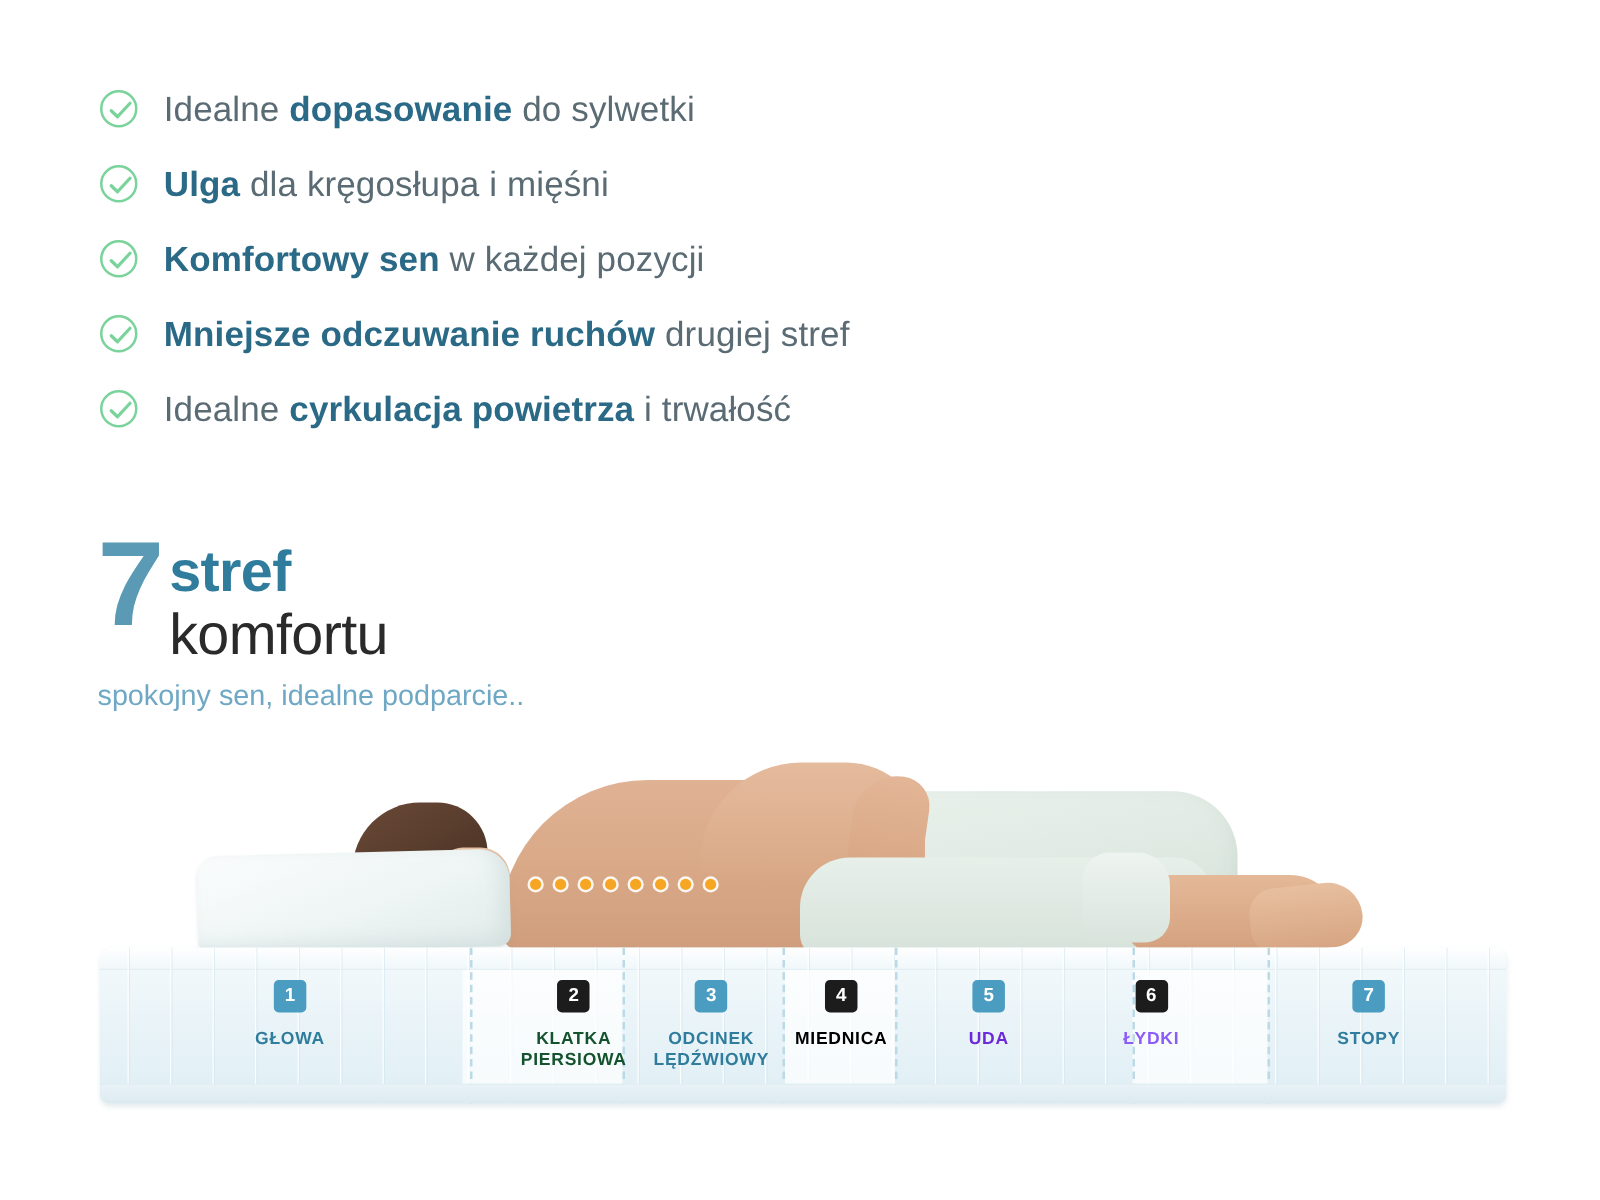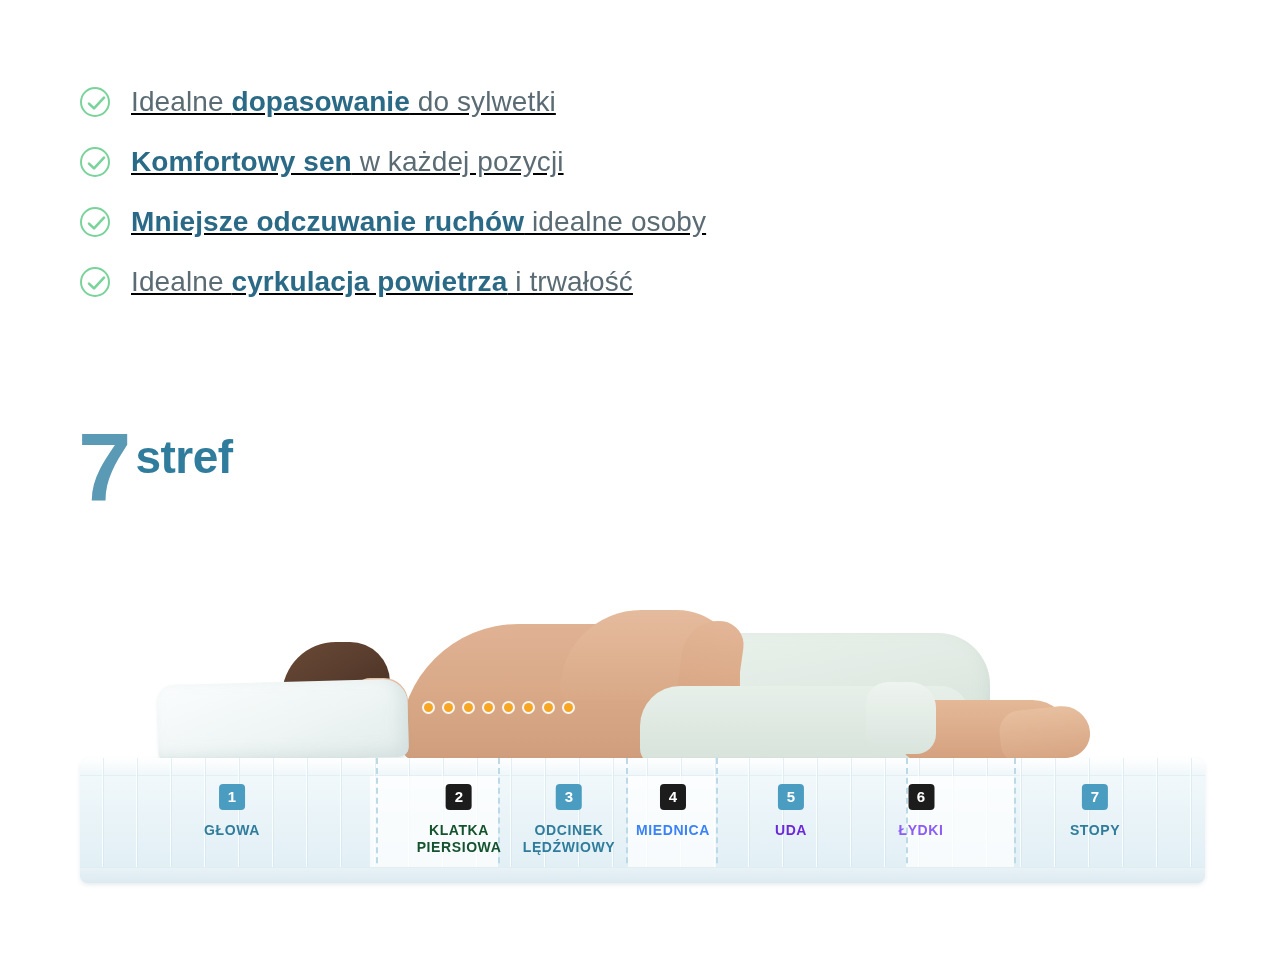--- a/index.html
+++ b/index.html
@@ -19,23 +19,22 @@
 
   
   .benefits {
     position: absolute;
     left: 80px;
     top: 72px;
     width: 900px;
   }
   .benefit-row {
     display: flex;
-    align-items: center;
+    align-items: flex-start;
     height: 60px;
-    text-decoration: underline;
   }
   .check-icon {
     width: 30px;
     height: 30px;
     flex: 0 0 30px;
     border: 2px solid #7ad39b;
     border-radius: 50%;
     position: relative;
     margin-right: 21px;
   }
@@ -305,47 +304,57 @@
           </svg>
       </span>
       <span class="benefit-text"><span>Idealne </span><b>dopasowanie</b><span> do sylwetki</span></span>
     </div>
     <div class="benefit-row">
       <span class="check-icon">
         <svg width="19" height="17" viewBox="0 0 19 17">
             <path d="M2 8.6 L7 13.4 L17 2.6" fill="none" stroke="#7ad39b" stroke-width="2.6" stroke-linecap="round" stroke-linejoin="round"></path>
           </svg>
       </span>
-      <span class="benefit-text"><span></span><b>Komfortowy sen</b><span> w każdej pozycji</span></span>
+      <span class="benefit-text"><span></span><b>Ulga</b><span> dla kręgosłupa i mięśni</span></span>
     </div>
     <div class="benefit-row">
       <span class="check-icon">
         <svg width="19" height="17" viewBox="0 0 19 17">
             <path d="M2 8.6 L7 13.4 L17 2.6" fill="none" stroke="#7ad39b" stroke-width="2.6" stroke-linecap="round" stroke-linejoin="round"></path>
           </svg>
       </span>
-      <span class="benefit-text"><span></span><b>Mniejsze odczuwanie ruchów</b><span> idealne osoby</span></span>
+      <span class="benefit-text"><span></span><b>Komfortowy sen</b><span> w każdej pozycji</span></span>
+    </div>
+    <div class="benefit-row">
+      <span class="check-icon">
+        <svg width="19" height="17" viewBox="0 0 19 17">
+            <path d="M2 8.6 L7 13.4 L17 2.6" fill="none" stroke="#7ad39b" stroke-width="2.6" stroke-linecap="round" stroke-linejoin="round"></path>
+          </svg>
+      </span>
+      <span class="benefit-text"><span></span><b>Mniejsze odczuwanie ruchów</b><span> drugiej stref</span></span>
     </div>
     <div class="benefit-row">
       <span class="check-icon">
         <svg width="19" height="17" viewBox="0 0 19 17">
             <path d="M2 8.6 L7 13.4 L17 2.6" fill="none" stroke="#7ad39b" stroke-width="2.6" stroke-linecap="round" stroke-linejoin="round"></path>
           </svg>
       </span>
       <span class="benefit-text"><span>Idealne </span><b>cyrkulacja powietrza</b><span> i trwałość</span></span>
     </div>
   </div>
 
   <div class="zones-title">
     <div class="zt-row">
       <div class="zt-seven">7</div>
       <div class="zt-words">
         <div class="zt-stref">stref</div>
+        <div class="zt-komfortu">komfortu</div>
       </div>
     </div>
+    <div class="zt-sub">spokojny sen, idealne podparcie..</div>
   </div>
 
   <div class="scene">
 
     <div class="person">
       <div class="blanket"></div>
       <div class="torso"></div>
       <div class="shoulder"></div>
       <div class="arm"></div>
       <div class="blanket2"></div>
@@ -427,21 +436,21 @@
       <div class="zone-name" style="color:#14532d">KLATKA
 PIERSIOWA</div>
     </div>
     <div class="zone-label" style="left:569px; top:194px;">
       <div class="zone-num" style="background:#4a9cc0">3</div>
       <div class="zone-name" style="color:#2f7c9c">ODCINEK
 LĘDŹWIOWY</div>
     </div>
     <div class="zone-label" style="left:673px; top:194px;">
       <div class="zone-num" style="background:#1c1c1c">4</div>
-      <div class="zone-name" style="color:#3b82f6">MIEDNICA</div>
+      <div class="zone-name" style="color:#000000">MIEDNICA</div>
     </div>
     <div class="zone-label" style="left:791px; top:194px;">
       <div class="zone-num" style="background:#4a9cc0">5</div>
       <div class="zone-name" style="color:#6d28d9">UDA</div>
     </div>
     <div class="zone-label" style="left:921px; top:194px;">
       <div class="zone-num" style="background:#1c1c1c">6</div>
       <div class="zone-name" style="color:#8b5cf6">ŁYDKI</div>
     </div>
     <div class="zone-label" style="left:1095px; top:194px;">

